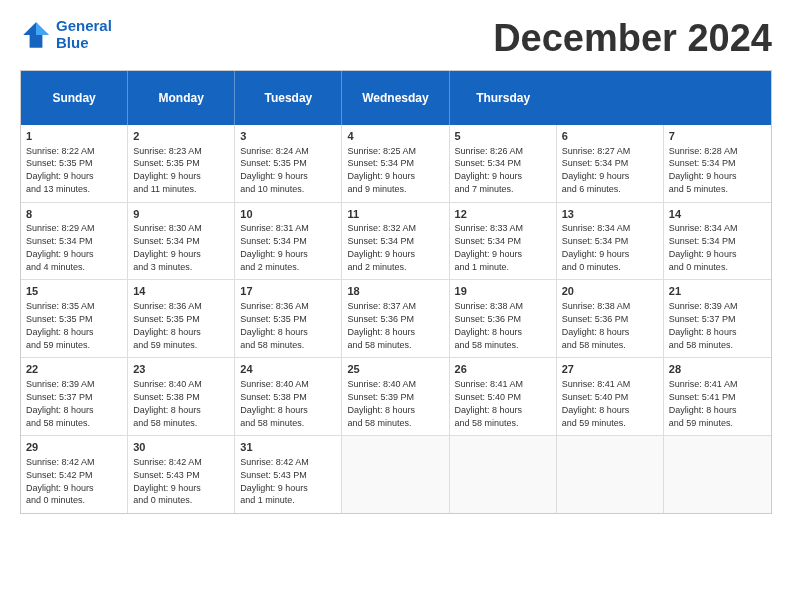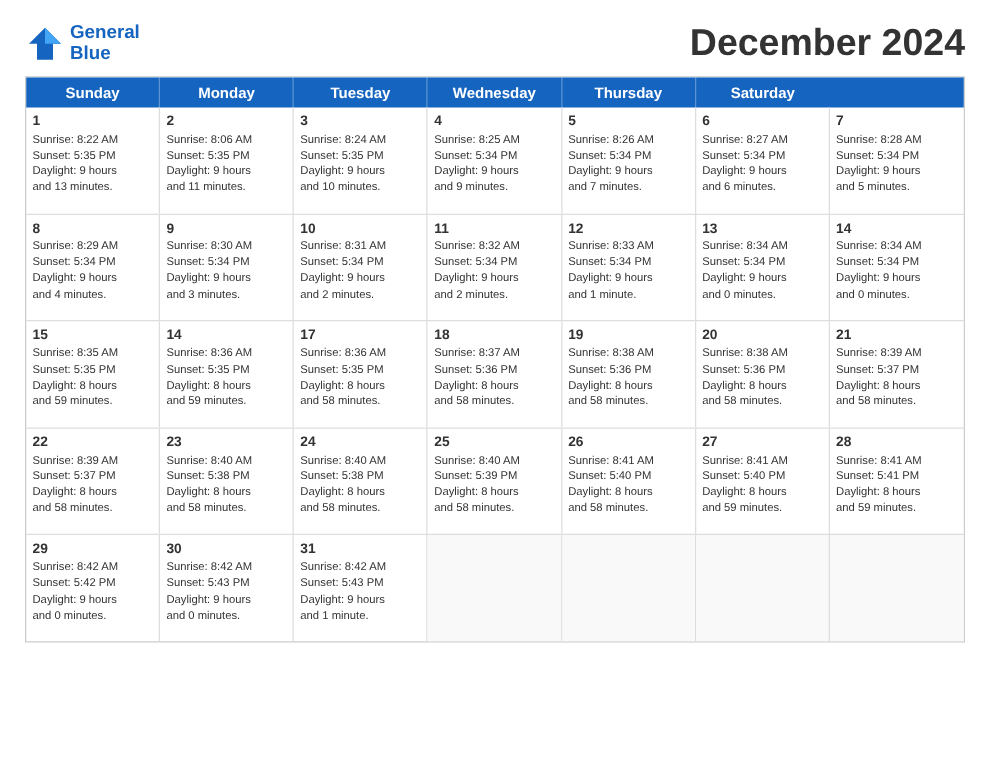--- a/index.html
+++ b/index.html
@@ -38,21 +38,21 @@
       color: #1565C0;
     }
     .logo-icon {
       width: 32px;
       height: 32px;
     }
     .title-block {
       text-align: right;
     }
     .main-title {
-      font-size: 30px;
+      font-size: 38px;
       font-weight: bold;
       color: #333;
       line-height: 1.1;
     }
     .subtitle {
       font-size: 16px;
       color: #555;
     }
     .calendar {
       flex: 1;
@@ -62,21 +62,21 @@
     }
     .cal-header {
       display: grid;
       grid-template-columns: repeat(7, 1fr);
       background: #1565C0;
     }
     .cal-header-cell {
       color: #fff;
       font-weight: bold;
       font-size: 12px;
-      padding: 5px 6px;
+      padding: 20px 6px;
       text-align: center;
       border-right: 1px solid rgba(255,255,255,0.3);
     }
     .cal-header-cell:last-child { border-right: none; }
     .cal-body {
       flex: 1;
       display: flex;
       flex-direction: column;
     }
     .cal-row {
@@ -131,29 +131,28 @@
     </div>
   </div>
 
   <div class="calendar">
     <div class="cal-header" id="cal-header">
         <div class="cal-header-cell">Sunday</div>
         <div class="cal-header-cell">Monday</div>
         <div class="cal-header-cell">Tuesday</div>
         <div class="cal-header-cell">Wednesday</div>
         <div class="cal-header-cell">Thursday</div>
-        <div class="cal-header-cell">Saturday</div>
       </div>
     <div class="cal-body" id="cal-body">
         <div class="cal-row">
           <div class="cal-cell"><span class="day-num">1</span><span class="cell-text" style="white-space: pre-line;">Sunrise: 8:22 AM
 Sunset: 5:35 PM
 Daylight: 9 hours
 and 13 minutes.</span></div>
-          <div class="cal-cell"><span class="day-num">2</span><span class="cell-text" style="white-space: pre-line;">Sunrise: 8:06 AM
+          <div class="cal-cell"><span class="day-num">2</span><span class="cell-text" style="white-space: pre-line;">Sunrise: 8:23 AM
 Sunset: 5:35 PM
 Daylight: 9 hours
 and 11 minutes.</span></div>
           <div class="cal-cell"><span class="day-num">3</span><span class="cell-text" style="white-space: pre-line;">Sunrise: 8:24 AM
 Sunset: 5:35 PM
 Daylight: 9 hours
 and 10 minutes.</span></div>
           <div class="cal-cell"><span class="day-num">4</span><span class="cell-text" style="white-space: pre-line;">Sunrise: 8:25 AM
 Sunset: 5:34 PM
 Daylight: 9 hours

